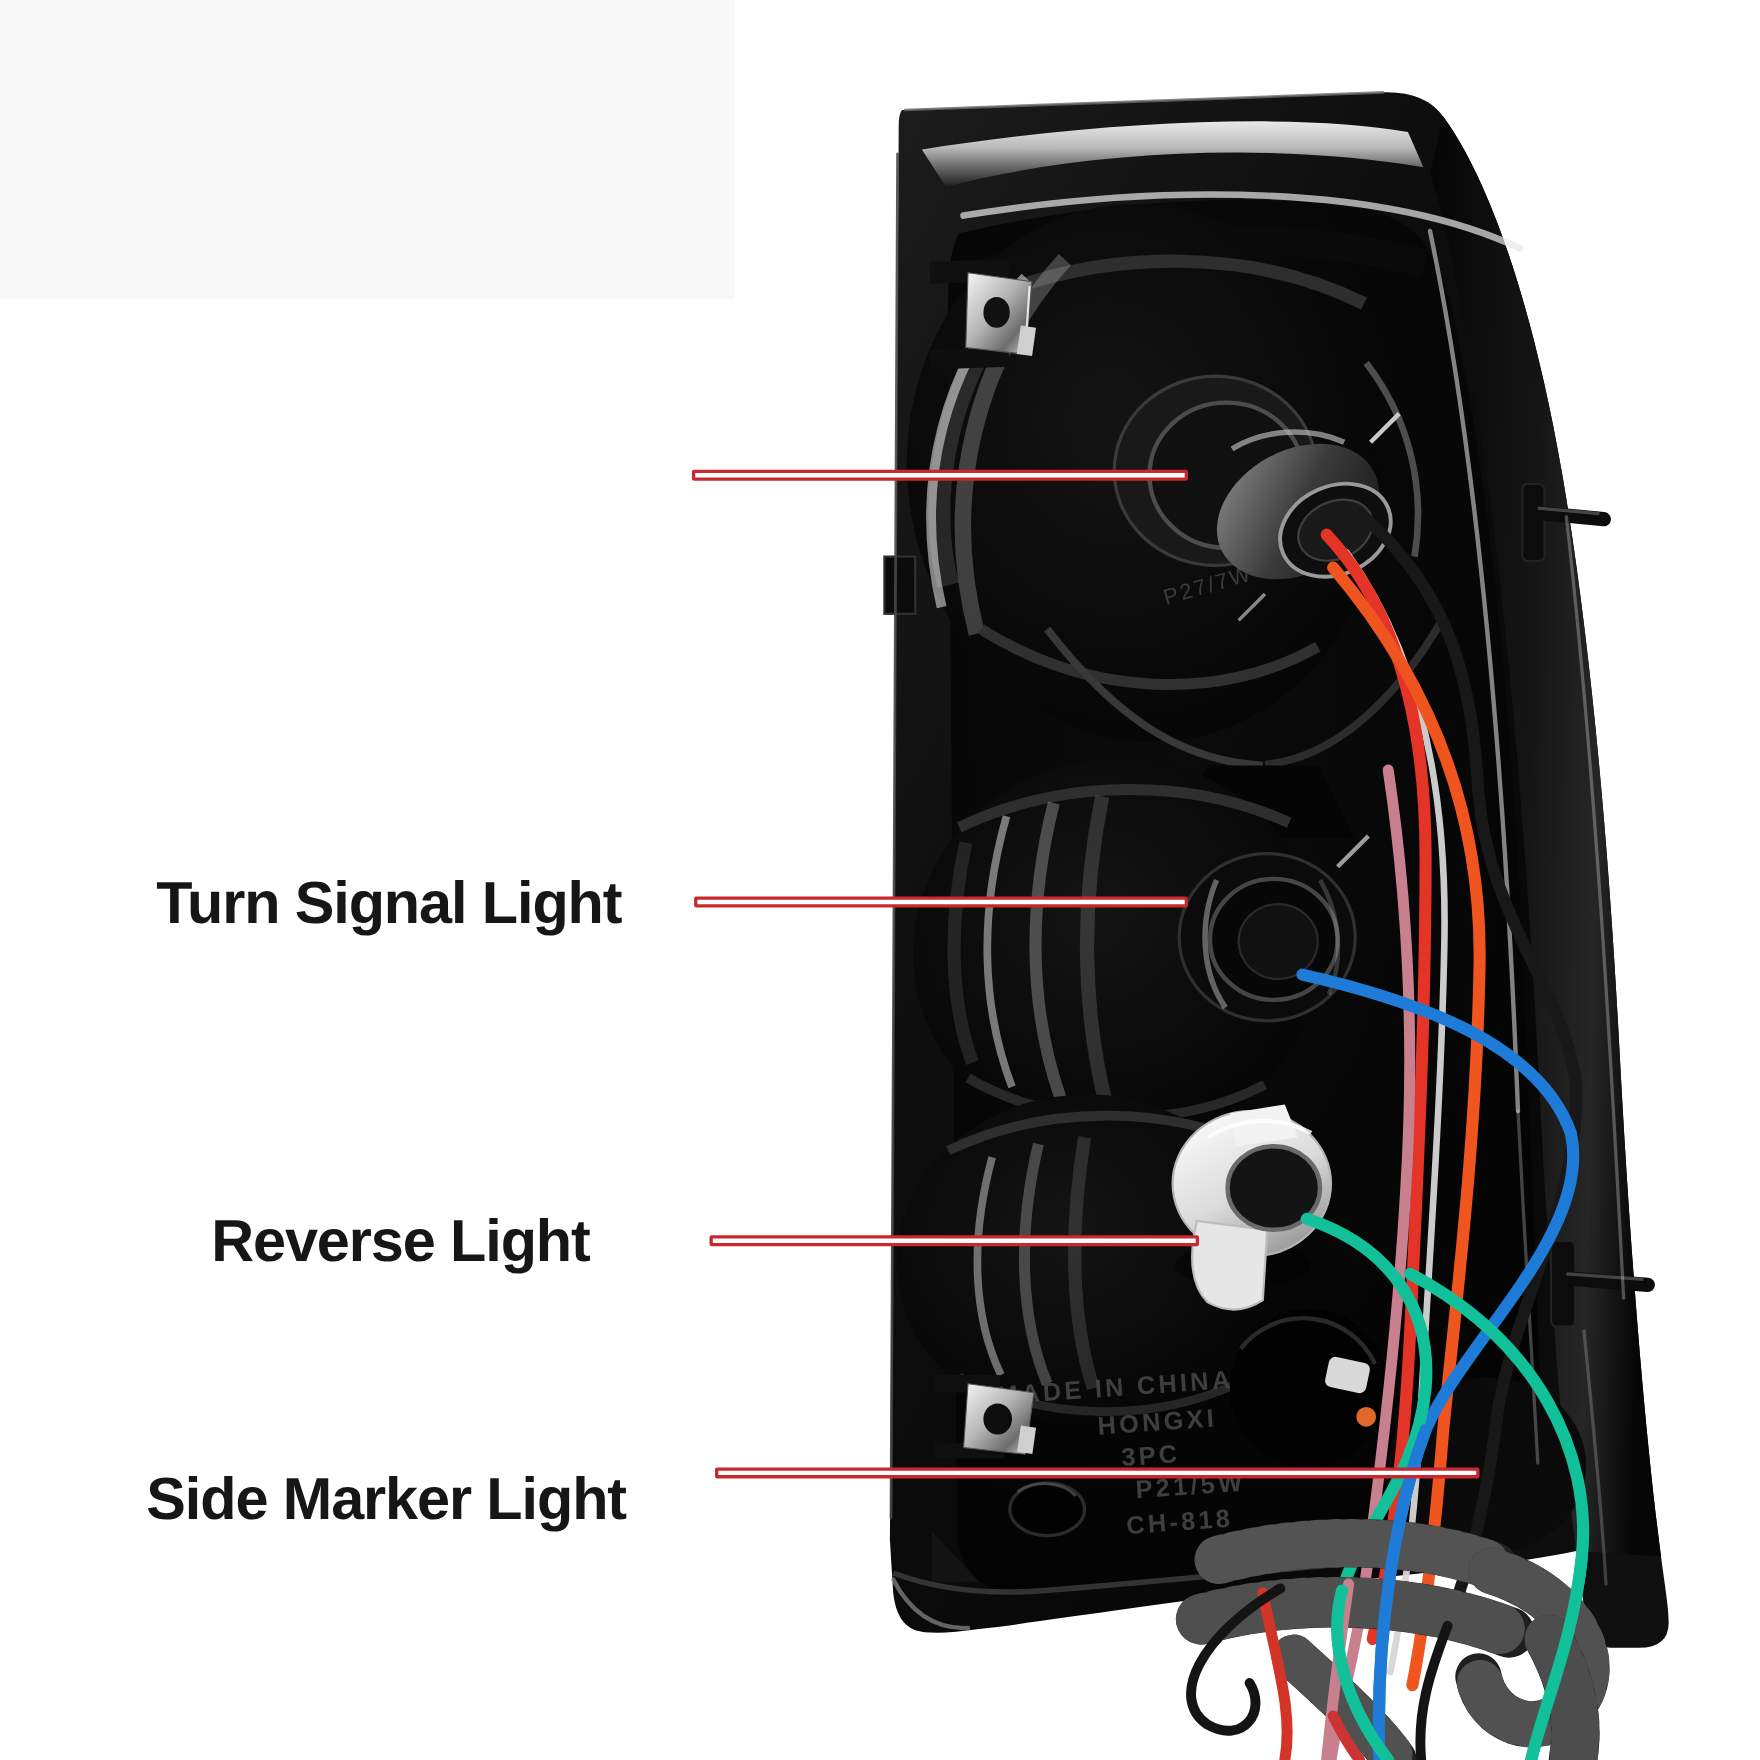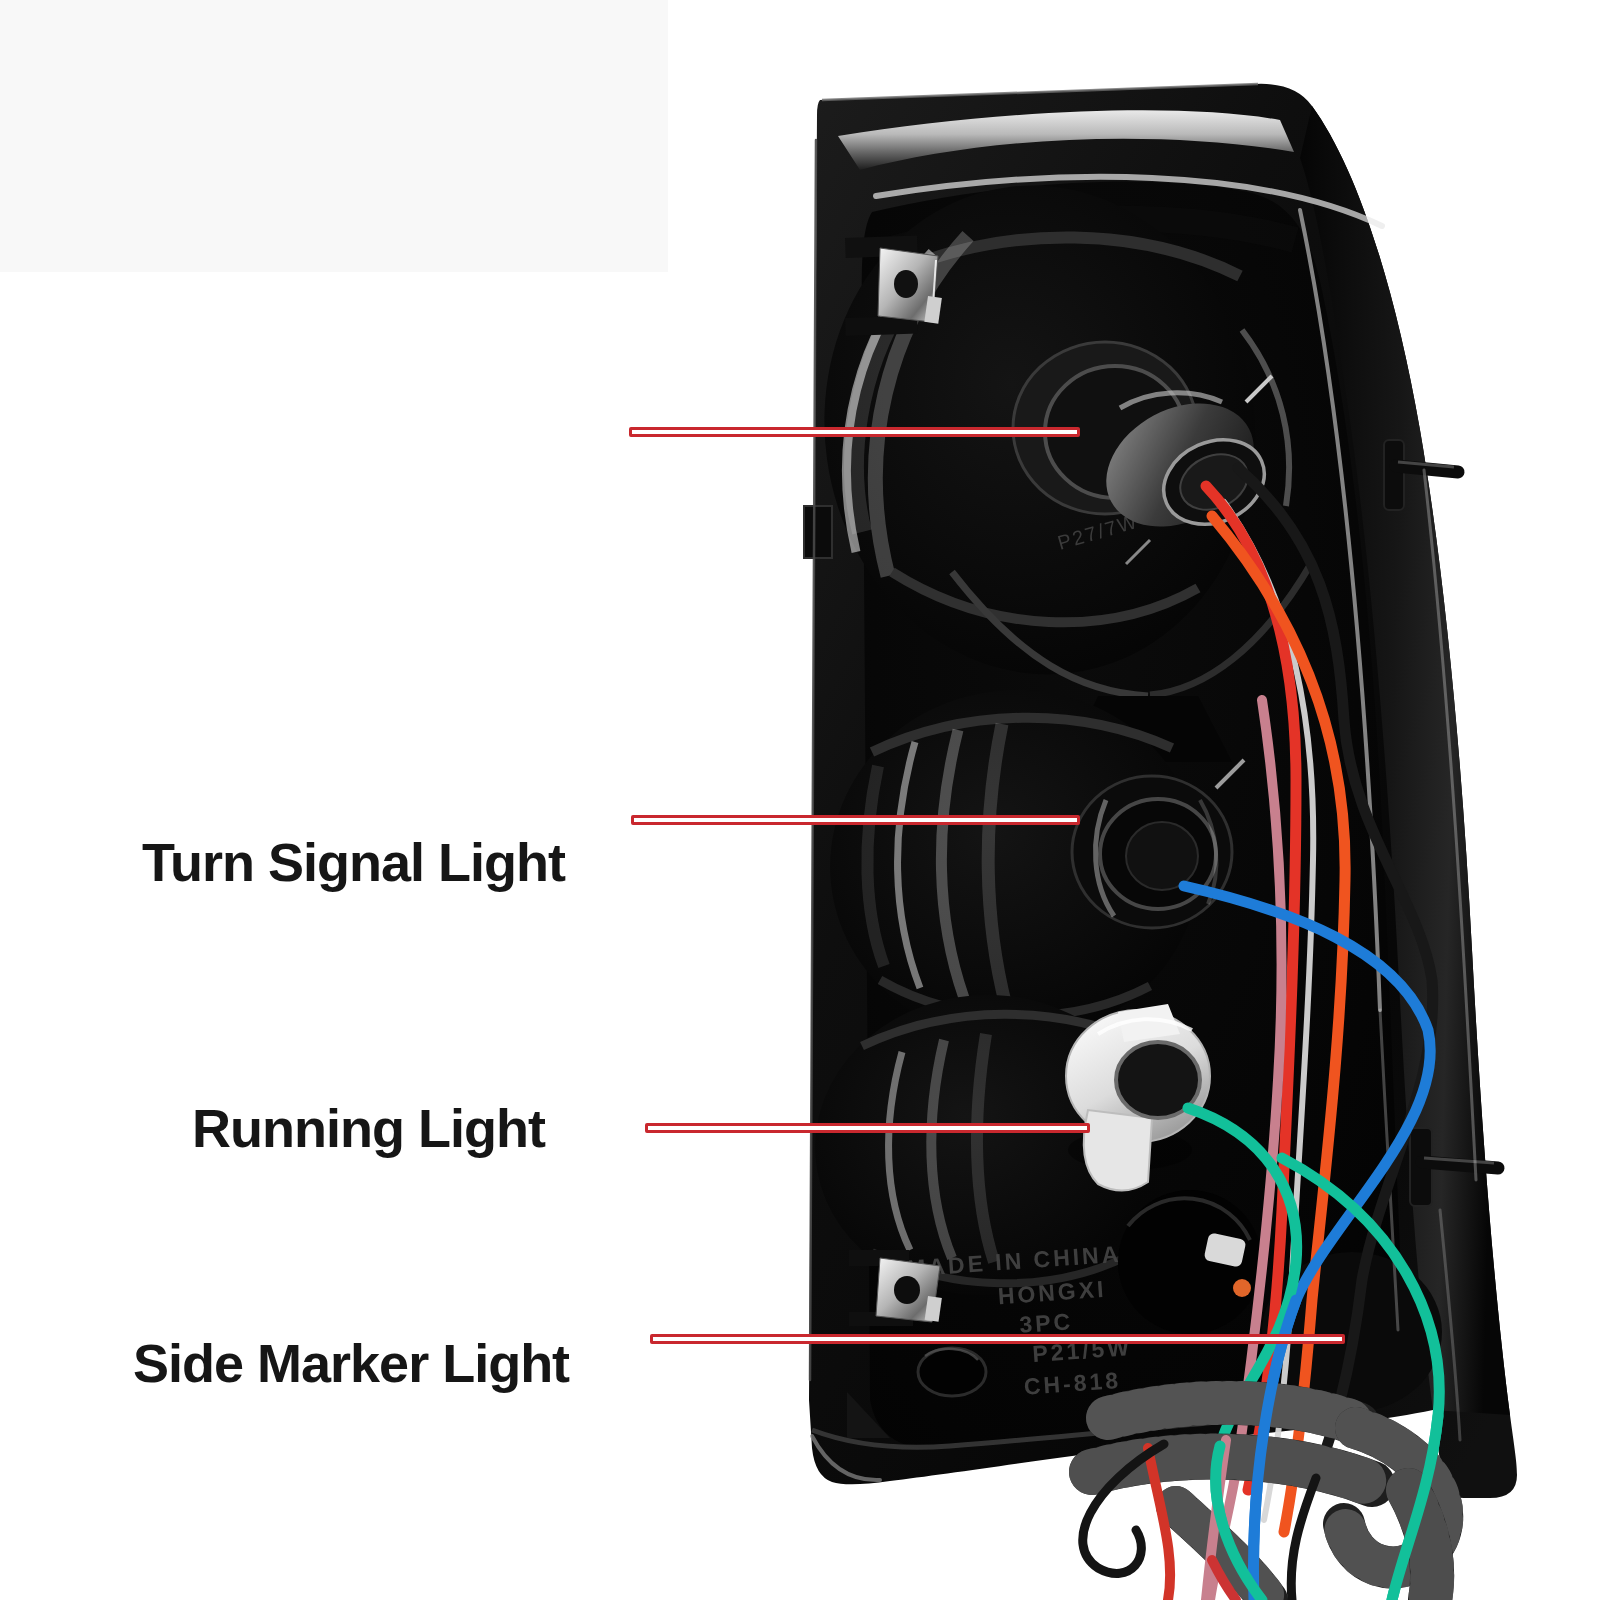--- a/index.html
+++ b/index.html
@@ -257,27 +257,27 @@
       <path d="M 1164 1444 C 1092 1486 1062 1544 1098 1568 C 1130 1586 1152 1556 1136 1530" stroke="#141414" stroke-width="9"></path>
       <path d="M 1316 1478 C 1300 1520 1288 1556 1292 1600" stroke="#141414" stroke-width="9"></path>
       <path d="M 1212 1560 C 1222 1580 1230 1592 1236 1600" stroke="#cc3333" stroke-width="10"></path>
     </g>
   </svg>
 
   <div class="diagram-label align-right" style="left:140px; top:383px; width:462px;">
   </div>
   <div class="leader" style="left:629px; top:427px; width:451px;"></div>
 
-  <div class="diagram-label" style="left:142px; top:792px;margin-top:41px;">
+  <div class="diagram-label" style="left:142px; top:792px;">
     <div>Turn Signal Light</div>
   </div>
   <div class="leader" style="left:631px; top:815px; width:449px;"></div>
 
   <div class="diagram-label" style="left:192px; top:1099px;">
-    <div>Running Light</div>
+    <div>Reverse Light</div>
   </div>
   <div class="leader" style="left:645px; top:1123px; width:445px;"></div>
 
   <div class="diagram-label" style="left:133px; top:1334px;">
     <div>Side Marker Light</div>
   </div>
   <div class="leader" style="left:650px; top:1334px; width:695px;"></div>
 
 </div>
 

